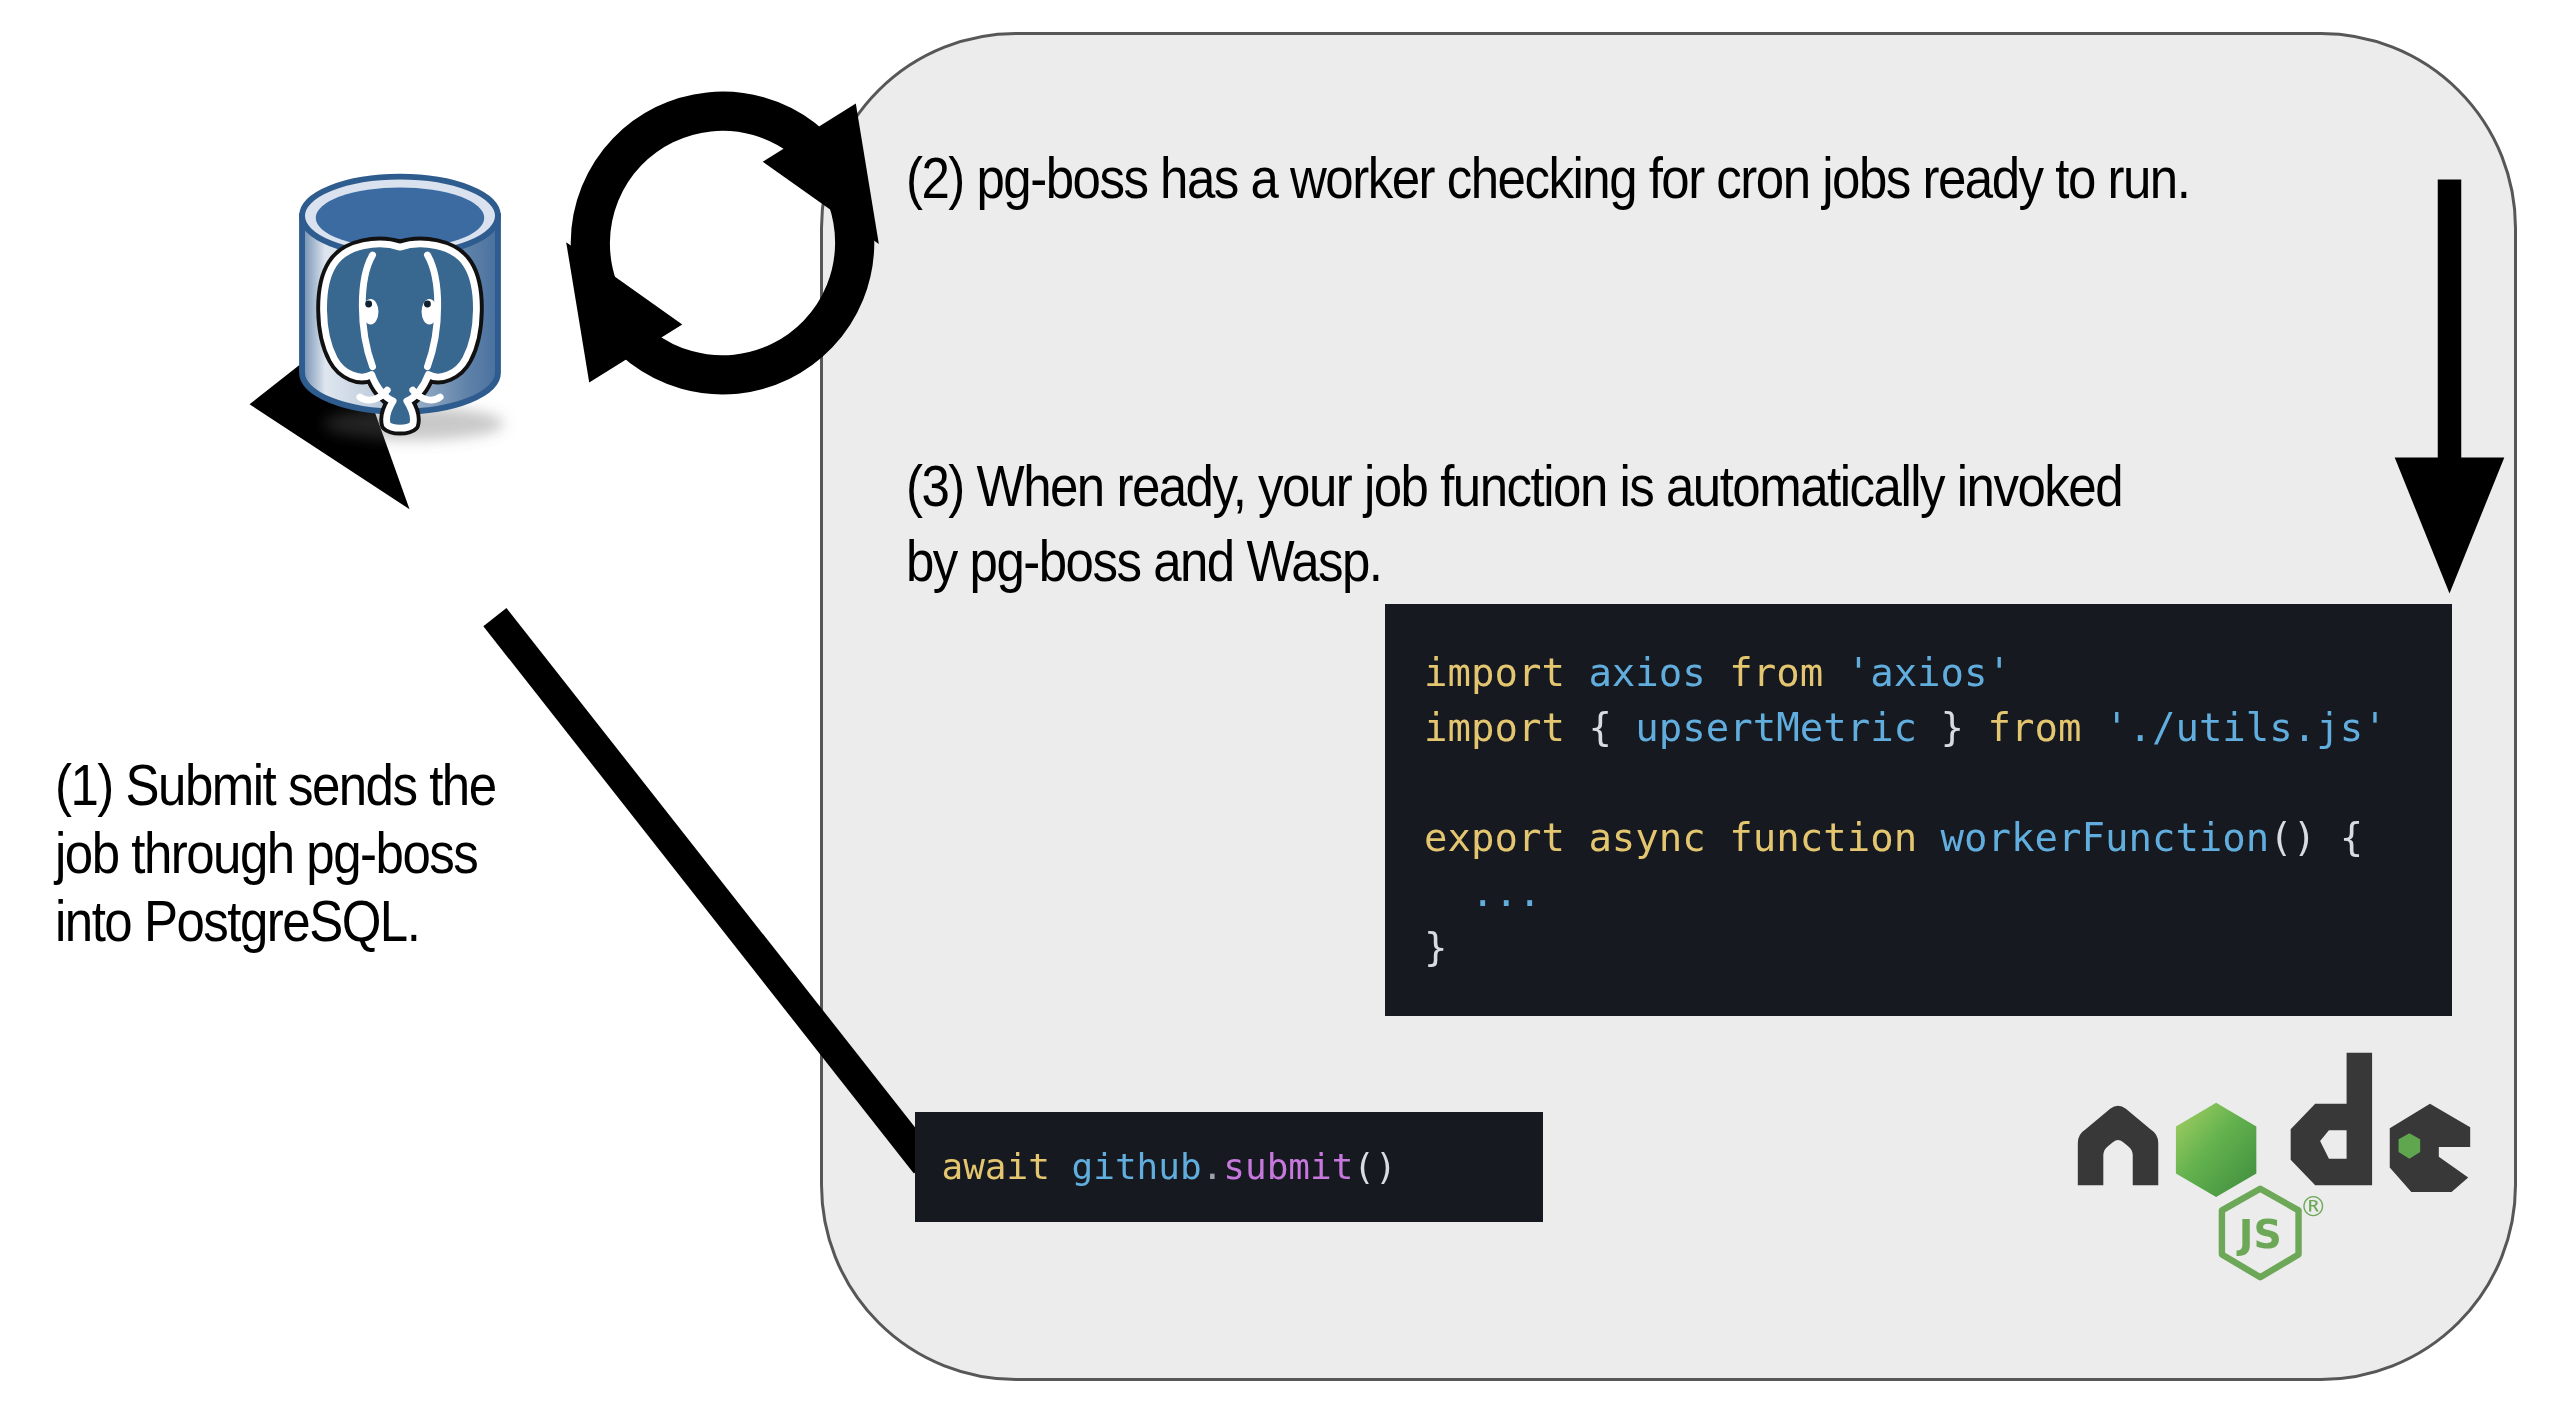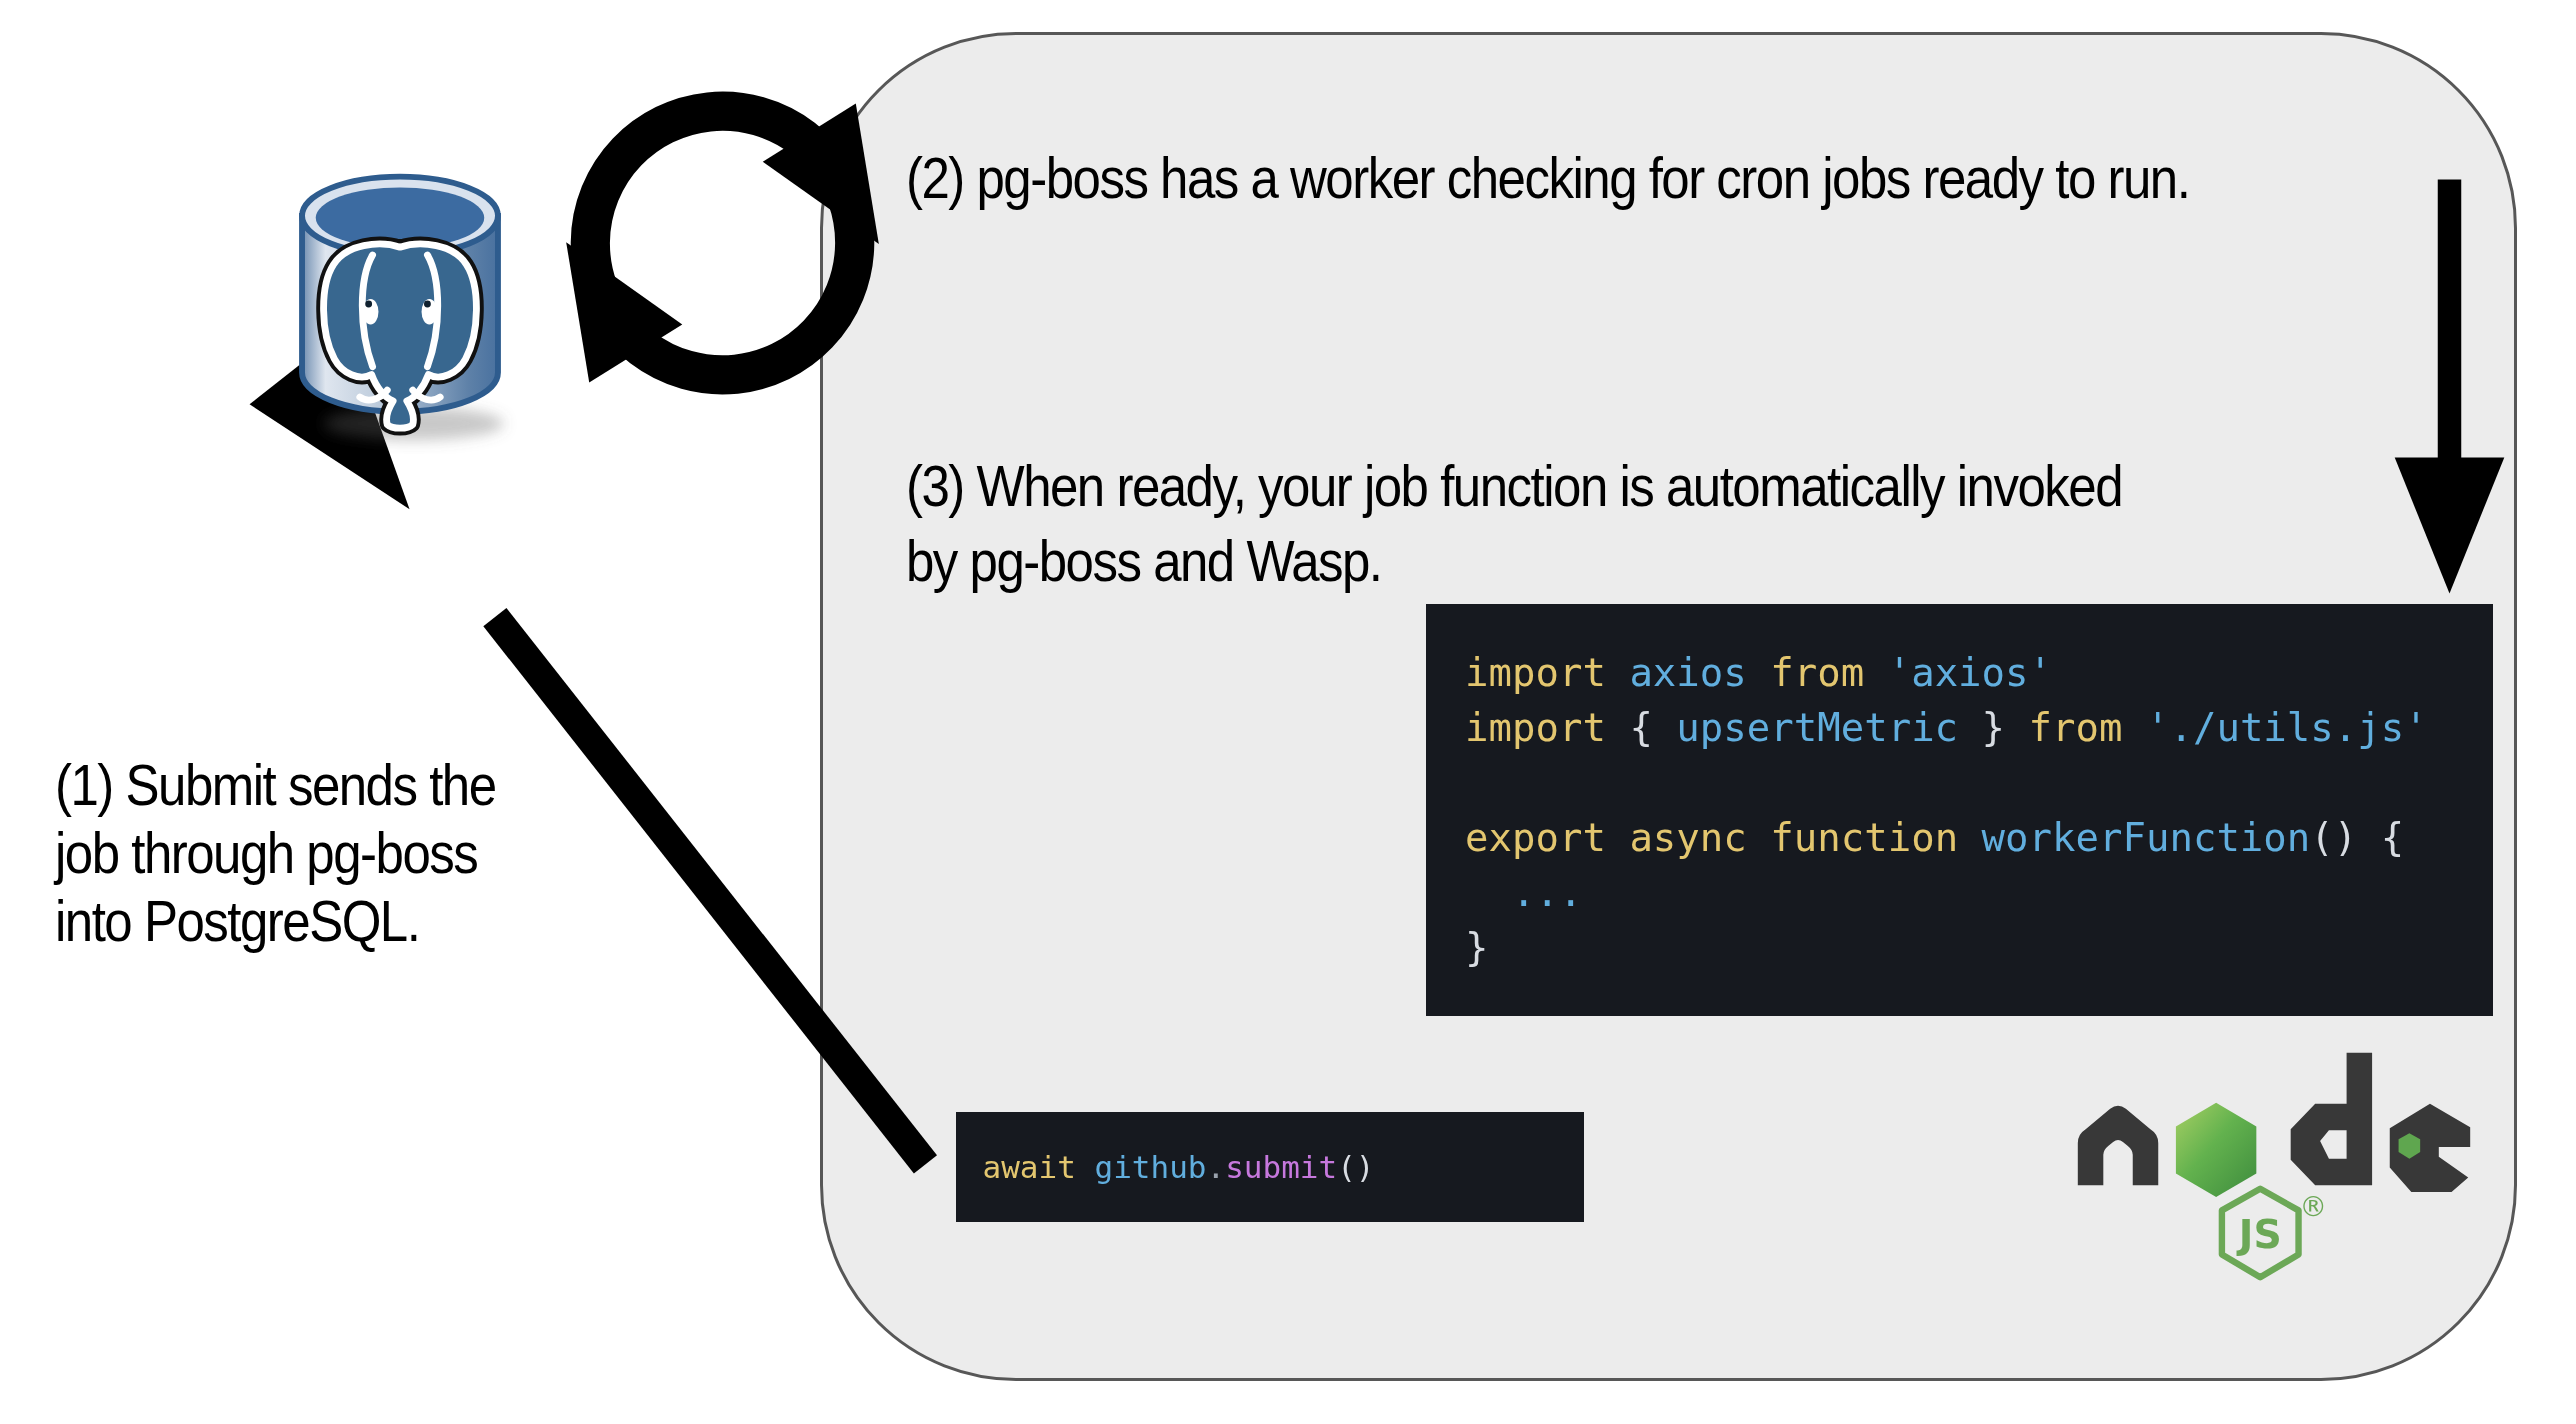--- a/index.html
+++ b/index.html
@@ -19,27 +19,27 @@
     transform:scaleY(1.12);transform-origin:left top;white-space:nowrap;
   }
   .annot .ln{display:block;}
   #step2{left:906px;top:145px;line-height:59px;}
   #step3{left:906px;top:449px;line-height:67px;}
   #step1{left:55px;top:751px;line-height:61px;}
   
   .codeblock{
     position:absolute;background:#16191f;color:#d8dce2;
     font-family:"DejaVu Sans Mono","Liberation Mono",monospace;
-    white-space:pre;box-sizing:border-box;margin-left:41px;
+    white-space:pre;box-sizing:border-box;
   }
   #code-worker{left:1385px;top:604px;width:1067px;height:412px;
     padding:41px 0 0 39px;font-size:39px;}
   #code-worker .code-line{height:55px;line-height:55px;}
   #code-submit{left:915px;top:1112px;width:628px;height:110px;
-    padding-left:26.5px;font-size:31px;}
+    padding-left:26.5px;font-size:36px;}
   #code-submit .code-line{height:110px;line-height:110px;}
   .tk-kw{color:#e3c66f;}
   .tk-id{color:#61aede;}
   .tk-str{color:#61aede;}
   .tk-pun{color:#d8dce2;}
   .tk-dot{color:#9aa2ad;}
   .tk-fn{color:#c678dd;}
   .tk-pl{color:#d8dce2;}
   svg{position:absolute;display:block;overflow:visible;}
   #pg-icon{left:284px;top:159px;}

